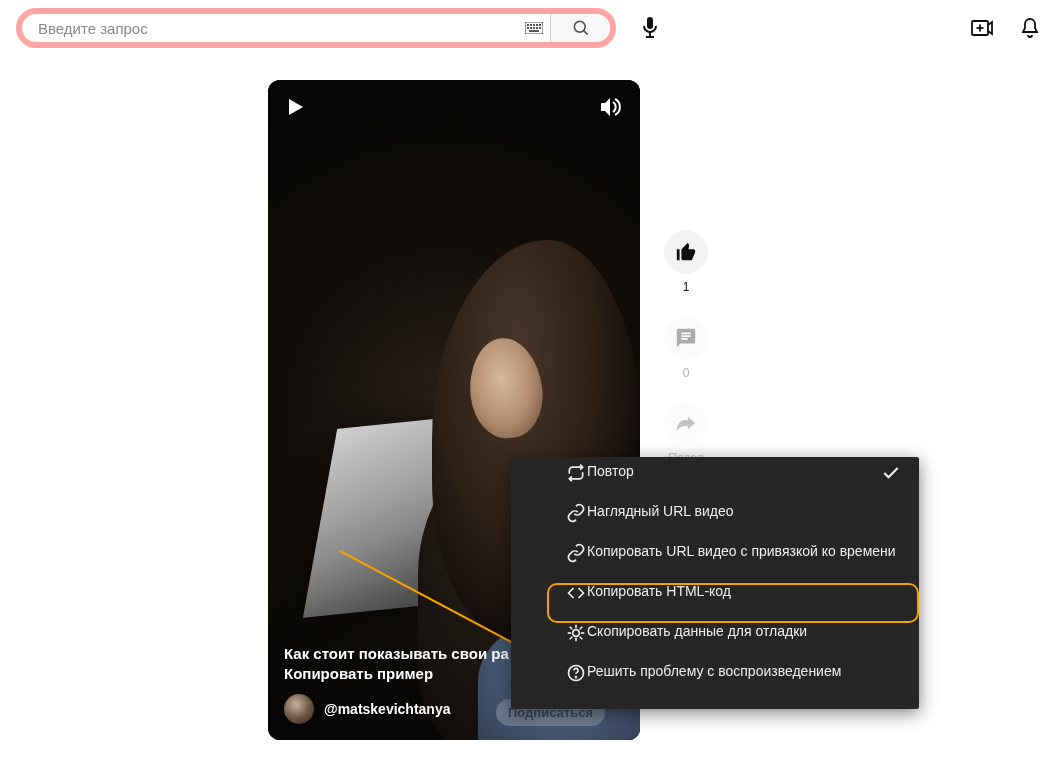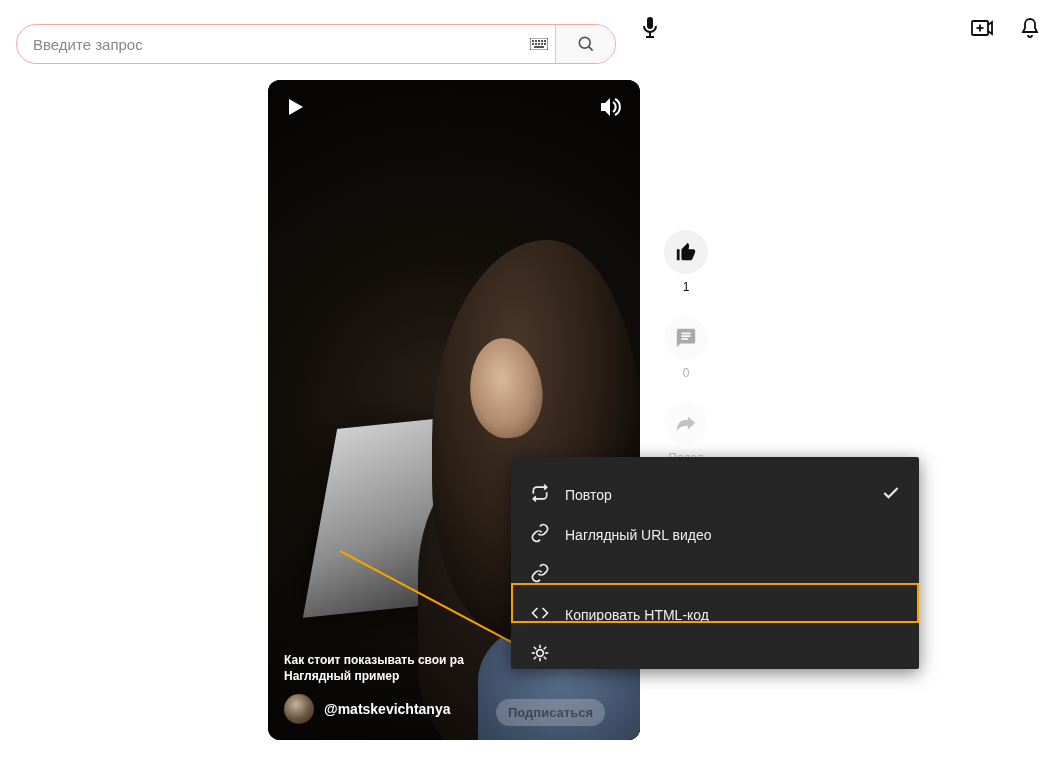--- a/index.html
+++ b/index.html
@@ -18,24 +18,24 @@
   .top-bar {
     position: absolute;
     top: 8px;
     left: 0;
     width: 100%;
     height: 40px;
   }
   .search-box {
     position: absolute;
     left: 16px;
-    top: 16px;
+    top: 0;
     width: 600px;
     height: 40px;
-    border: 1px solid #fca5a5;
+    border: 6px solid #fca5a5;
     border-radius: 20px;
     display: flex;
     align-items: center;
     background: #fff;
   }
   .search-input {
     flex: 1;
     border: none;
     height: 100%;
     padding: 0 16px;
@@ -172,21 +172,21 @@
   }
   .play-icon { left: 16px; }
   .volume-icon { right: 18px; }
 
   .video-title {
     position: absolute;
     left: 16px;
     right: 16px;
     bottom: 56px;
     color: #fff;
-    font-size: 12px;
+    font-size: 15px;
     font-weight: 600;
     line-height: 1.35;
   }
   .video-author {
     position: absolute;
     left: 16px;
     bottom: 16px;
     display: flex;
     align-items: center;
     gap: 10px;
@@ -253,30 +253,31 @@
     width: 408px;
     background: #262626;
     color: #eee;
     font-size: 14px;
     padding: 6px 0;
     border-radius: 2px;
     box-shadow: 0 4px 18px rgba(0,0,0,0.5);
   }
   .ctx-item {
     display: flex;
-    align-items: flex-end;
-    gap: 14px;
+    align-items: flex-start;
     padding: 0 18px;
     height: 40px;
     cursor: pointer;
+    margin-left: 36px;
   }
   .ctx-item .ctx-spacer { flex: 1; }
   .ctx-item.highlight {
     outline: 2px solid #f5a100;
     outline-offset: -2px;
+    border-radius: 10px;
   }
   .ctx-icon {
     width: 22px;
     display: flex;
     align-items: center;
     justify-content: center;
     color: #eee;
   }
   .check {
     color: #eee;
@@ -357,21 +358,21 @@
   </div>
   <div class="volume-icon">
     <svg width="24" height="22" viewBox="0 0 24 22" fill="#fff">
         <path d="M3 7h4l5-5v18l-5-5H3z"></path>
         <path d="M15 6a6 6 0 0 1 0 10" fill="none" stroke="#fff" stroke-width="2"></path>
         <path d="M17 3a9 9 0 0 1 0 16" fill="none" stroke="#fff" stroke-width="2"></path>
       </svg>
   </div>
   <div class="video-title">
     <span>Как стоит показывать свои ра</span><br>
-    <span>Наглядный пример</span>
+    <span>Копировать пример</span>
   </div>
   <div class="video-author">
     <div class="avatar"></div>
     <span class="author-handle">@matskevichtanya</span>
   </div>
   <div class="subscribe-pill">Подписаться</div>
 </div>
 
 <div class="actions">
   <div class="action-item">
@@ -427,20 +428,21 @@
     </span>
     <span>Наглядный URL видео</span>
   </div>
   <div class="ctx-item">
     <span class="ctx-icon">
       <svg width="20" height="20" viewBox="0 0 24 24" fill="none" stroke="#eee" stroke-width="2">
           <path d="M10 13a5 5 0 0 0 7 0l3-3a5 5 0 0 0-7-7l-1 1"></path>
           <path d="M14 11a5 5 0 0 0-7 0l-3 3a5 5 0 0 0 7 7l1-1"></path>
         </svg>
     </span>
+    <span>Копировать URL видео с привязкой ко времени</span>
   </div>
   <div class="ctx-item highlight">
     <span class="ctx-icon">
       <svg width="20" height="20" viewBox="0 0 24 24" fill="none" stroke="#eee" stroke-width="2">
           <path d="M9 18l-6-6 6-6"></path>
           <path d="M15 6l6 6-6 6"></path>
         </svg>
     </span>
     <span>Копировать HTML-код</span>
   </div>
@@ -451,14 +453,25 @@
           <line x1="12" y1="2" x2="12" y2="6"></line>
           <line x1="12" y1="18" x2="12" y2="22"></line>
           <line x1="2" y1="12" x2="6" y2="12"></line>
           <line x1="18" y1="12" x2="22" y2="12"></line>
           <line x1="4.5" y1="4.5" x2="7.5" y2="7.5"></line>
           <line x1="16.5" y1="16.5" x2="19.5" y2="19.5"></line>
           <line x1="4.5" y1="19.5" x2="7.5" y2="16.5"></line>
           <line x1="16.5" y1="7.5" x2="19.5" y2="4.5"></line>
         </svg>
     </span>
+    <span>Скопировать данные для отладки</span>
+  </div>
+  <div class="ctx-item">
+    <span class="ctx-icon">
+      <svg width="20" height="20" viewBox="0 0 24 24" fill="none" stroke="#eee" stroke-width="2">
+          <circle cx="12" cy="12" r="9"></circle>
+          <path d="M9.5 9a2.5 2.5 0 1 1 3.5 2.3c-.8.4-1 1-1 1.7"></path>
+          <circle cx="12" cy="17" r="0.6" fill="#eee"></circle>
+        </svg>
+    </span>
+    <span>Решить проблему с воспроизведением</span>
   </div>
 </div>
 
 </body></html>

